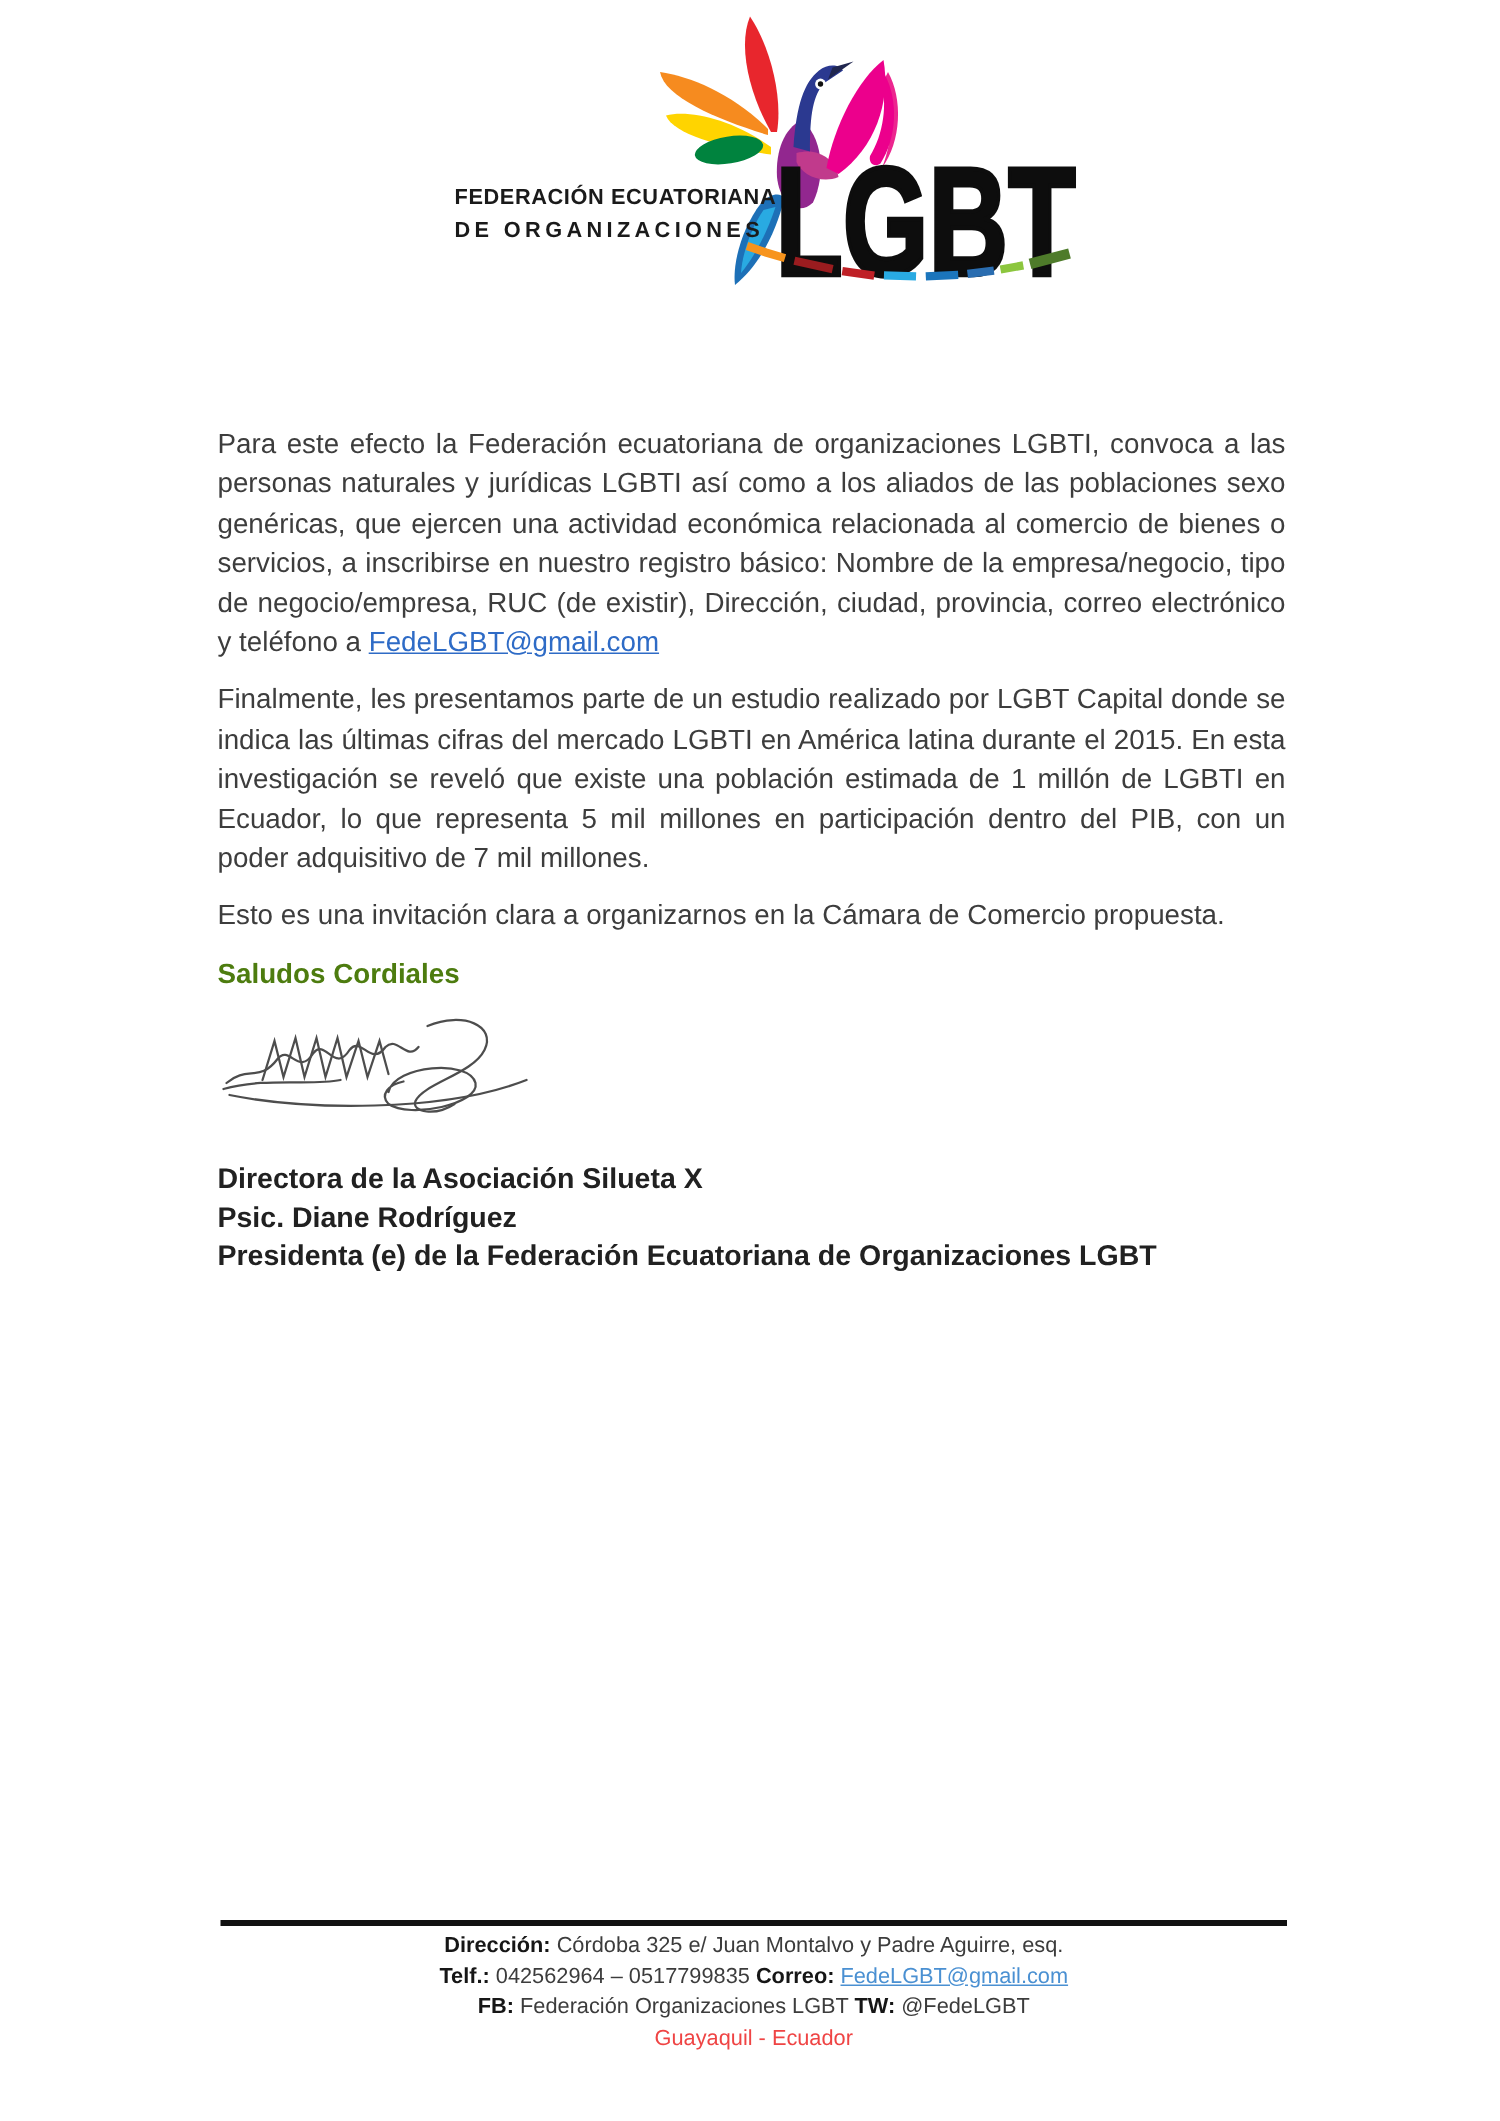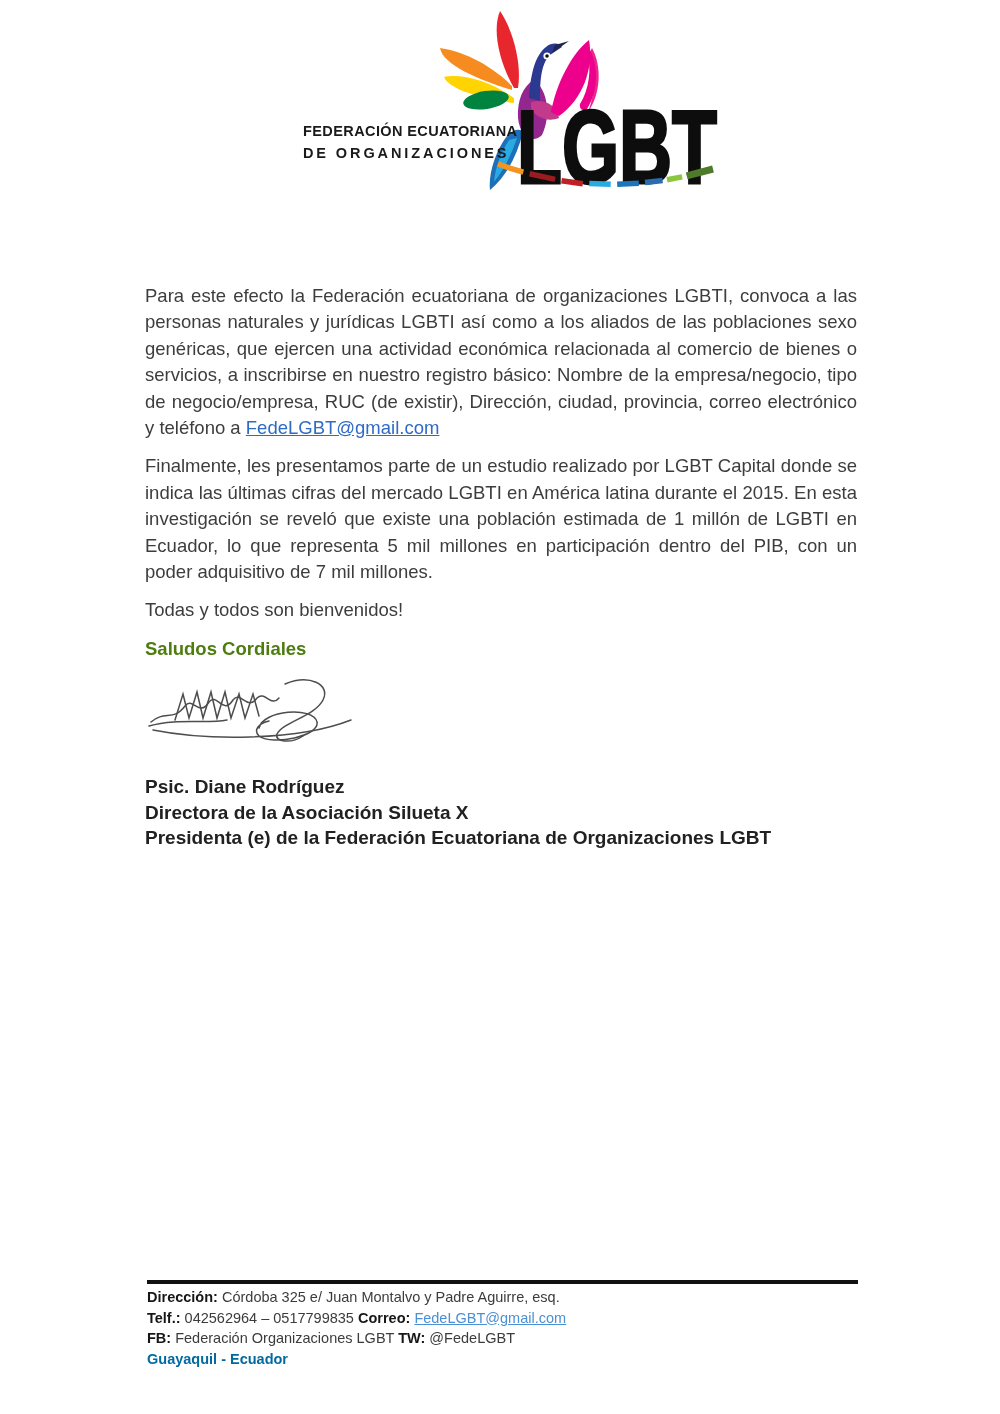--- a/index.html
+++ b/index.html
@@ -26,25 +26,25 @@
   }
   .letter-body p { margin:0 0 12px 0; }
   .just { text-align:justify; }
   .closing { font-weight:bold; color:#4d7c0f; }
   a.email-link { color:var(--link,#2e6bc6); text-decoration:underline; cursor:pointer; }
 
   .signature { margin:6px 0 0 2px; height:72px; }
   .sig-block { margin-top:28px; font-weight:bold; color:#212121; font-size:19px; line-height:25.5px; }
 
   
-  .footer { position:absolute; left:147px; top:1280px; width:711px; }
+  .footer { position:absolute; left:147px; top:1280px; width:711px; text-align:center; }
   .rule { height:4px; background:#111111; margin-bottom:3px; }
   .fline { font-size:14.5px; line-height:20.5px; color:#3c3c3c; }
   .fline b { color:#161616; }
-  .fline .city-text { font-weight:bold; color:#0369a1; }
+  .fline .city-text { font-weight:normal; color:#ef4444; }
   a.footer-link { color:var(--footer-link,#4a90d2); }
 </style>
 </head>
 <body>
 
 <div class="page">
 
   <div class="logo-wrap">
     <svg width="430" height="198" viewBox="0 0 430 198">
 
@@ -94,39 +94,39 @@
         <path d="M393.7,169.9 L420,163" stroke="#4e7b2a" stroke-width="7"></path>
       </g>
     </svg>
   </div>
 
   <div class="letter-body">
     <p class="just"><span>Para este efecto la Federación ecuatoriana de organizaciones LGBTI, convoca a las personas naturales y jurídicas LGBTI así como a los aliados de las poblaciones sexo genéricas, que ejercen una actividad económica relacionada al comercio de bienes o servicios, a inscribirse en nuestro registro básico: Nombre de la empresa/negocio, tipo de negocio/empresa, RUC (de existir), Dirección, ciudad, provincia, correo electrónico y teléfono a </span><a class="email-link">FedeLGBT@gmail.com</a></p>
 
     <p class="just">Finalmente, les presentamos parte de un estudio realizado por LGBT Capital donde se indica las últimas cifras del mercado LGBTI en América latina durante el 2015. En esta investigación se reveló que existe una población estimada de 1 millón de LGBTI en Ecuador, lo que representa 5 mil millones en participación dentro del PIB, con un poder adquisitivo de 7 mil millones.</p>
 
+    <p class="just">Esto es una invitación clara a organizarnos en la Cámara de Comercio propuesta.</p>
 
-    <p>Todas y todos son bienvenidos!</p>
 
     <p class="closing">Saludos Cordiales</p>
 
     <div class="signature">
       <svg width="220" height="72" viewBox="0 0 220 72" fill="none" stroke="#4d4d4d" stroke-width="1.5" stroke-linecap="round">
         <path d="M4,48 C18,36 26,48 38,32 C46,22 52,44 62,28 C70,18 76,42 86,26 C94,16 100,38 110,24 C118,16 124,34 132,24"></path>
         <path d="M28,46 L36,20 L42,44 L50,18 L56,44 L64,18 L70,44 L78,18 L84,44 L92,20 L98,44 L106,20 L112,42"></path>
         <path d="M138,10 C162,0 184,10 176,26 C168,42 136,48 130,60 C127,68 144,70 156,62"></path>
         <path d="M112,54 C116,36 166,32 170,48 C173,62 126,72 112,62 C106,56 112,49 122,47"></path>
         <path d="M6,56 C56,66 148,68 204,46"></path>
         <path d="M2,52 C30,44 60,50 80,46"></path>
       </svg>
     </div>
 
     <div class="sig-block">
+      <div>Directora de la Asociación Silueta X</div>
       <div>Psic. Diane Rodríguez</div>
-      <div>Directora de la Asociación Silueta X</div>
       <div>Presidenta (e) de la Federación Ecuatoriana de Organizaciones LGBT</div>
     </div>
   </div>
 
   <footer class="footer">
     <div class="rule"></div>
     <div class="fline">
       <b>Dirección:</b>
       <span>Córdoba 325 e/ Juan Montalvo y Padre Aguirre, esq.</span>
     </div>

